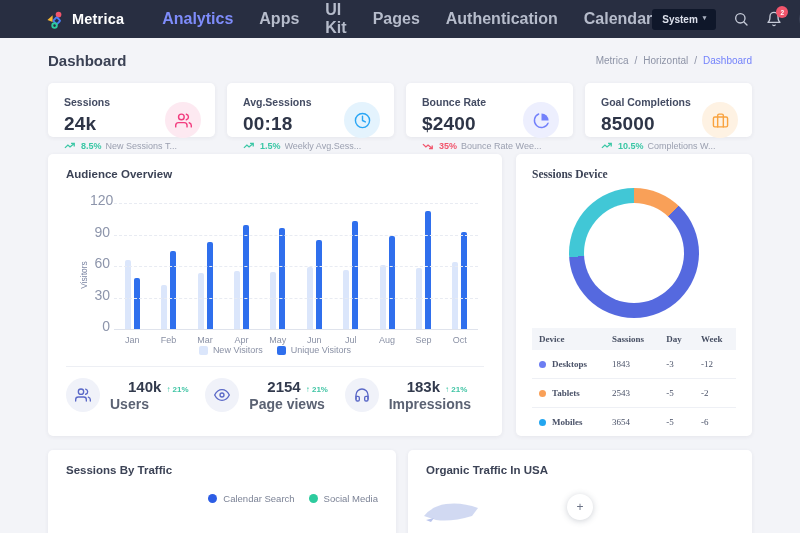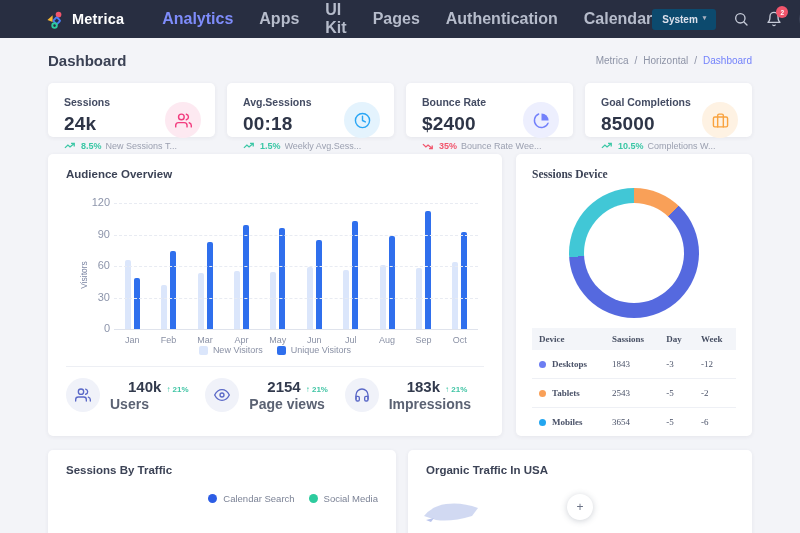--- a/index.html
+++ b/index.html
@@ -7,21 +7,21 @@
               font-family:"Liberation Sans", sans-serif; }
 
   
   .navbar { height:38px; background:#282e41; display:flex; align-items:center; padding:0 46px; }
   .brand { display:flex; align-items:center; gap:7px; cursor:pointer; }
   .brand-name { color:#ffffff; font-size:14.5px; font-weight:700; letter-spacing:.2px; }
   .nav-items { display:flex; align-items:center; gap:26px; margin-left:38px; }
   .nav-item { font-size:16px; font-weight:600; color:#b6bccb; cursor:pointer; }
   .nav-item.active { color:#7e8cfa; }
   .nav-right { margin-left:auto; display:flex; align-items:center; gap:17px; }
-  .system-btn { background:#0c4a6e; color:#dde1ec; font-size:10px; font-weight:600;
+  .system-btn { background:#0f172a; color:#dde1ec; font-size:10px; font-weight:600;
                 border:none; border-radius:3px; padding:5px 10px; display:flex; align-items:flex-start;
                 gap:5px; cursor:pointer; }
   .system-btn .chev { font-size:7px; color:#aab0c0; }
   .icon-btn { background:none; border:none; cursor:pointer; display:flex; align-items:center;
               position:relative; padding:0; }
   .badge { position:absolute; top:-5px; right:-6px; background:#f1556c; color:#fff;
            width:12px; height:12px; border-radius:50%; font-size:6.5px; font-weight:700;
            display:flex; align-items:center; justify-content:center; }
   .avatar { width:24px; height:24px; border-radius:50%;
             background:radial-gradient(circle at 35% 30%, #d6ccbd, #938a7e 55%, #575048);
@@ -62,21 +62,21 @@
 
   
   .main-row { display:flex; gap:14px; margin-top:17px; }
   .audience-card { flex:0 0 454px; padding:14px 18px 12px; height:282px; }
   .card-title { font-size:11.5px; font-weight:700; color:#3c4356; }
 
   .chart-wrap { margin:24px 6px 0 48px; position:relative; }
   #chart-area { position:relative; height:126px; }
   .grid-line { position:absolute; left:0; right:0; border-top:1px dashed #e8ebf2; }
   .grid-line.base { border-top:1px solid #dfe3ec; }
-  .tick { position:absolute; left:-24px; width:20px; text-align:right; font-size:11px; color:#8d95ab; }
+  .tick { position:absolute; left:-24px; width:20px; text-align:right; font-size:14px; color:#8d95ab; }
   .ylabel { position:absolute; left:-44px; top:50%; transform:translate(0,-50%) rotate(-90deg);
             transform-origin:center; font-size:8.5px; color:#7a84a2; }
   #bars { position:absolute; left:0; right:0; top:0; bottom:0; display:flex; }
   .bar-group { flex:1; display:flex; align-items:flex-end; justify-content:center; gap:3px; }
   .bar { width:6px; border-radius:2px 2px 0 0; }
   #x-labels { display:flex; margin-top:5px; }
   .x-label { flex:1; text-align:center; font-size:9px; color:#8a91a5; }
   .chart-legend { display:flex; justify-content:center; gap:14px; }
   .legend-item { display:flex; align-items:center; gap:5px; font-size:9px; color:#8a91a5; }
   .legend-swatch { width:9px; height:9px; border-radius:2px; }

